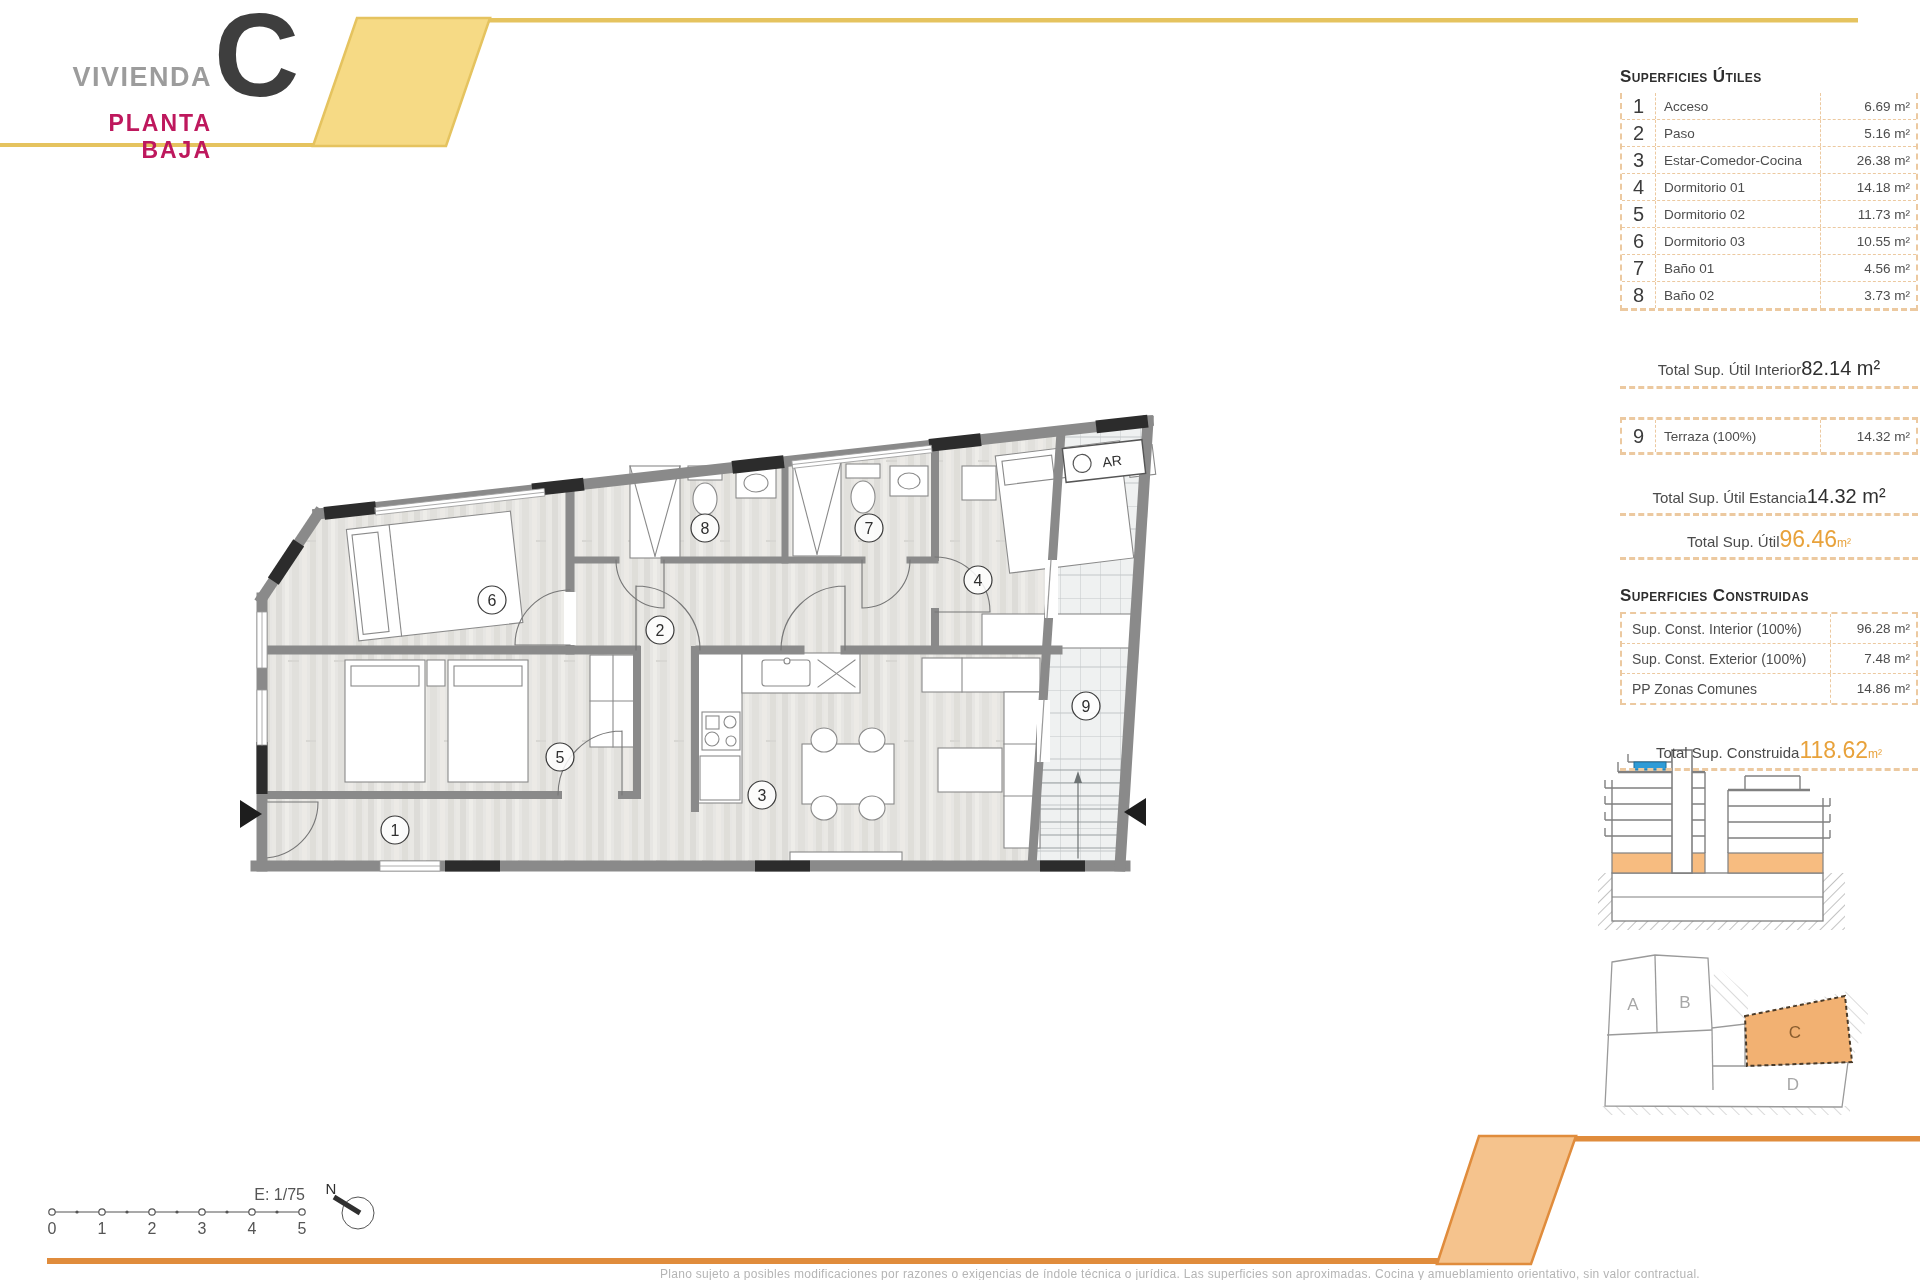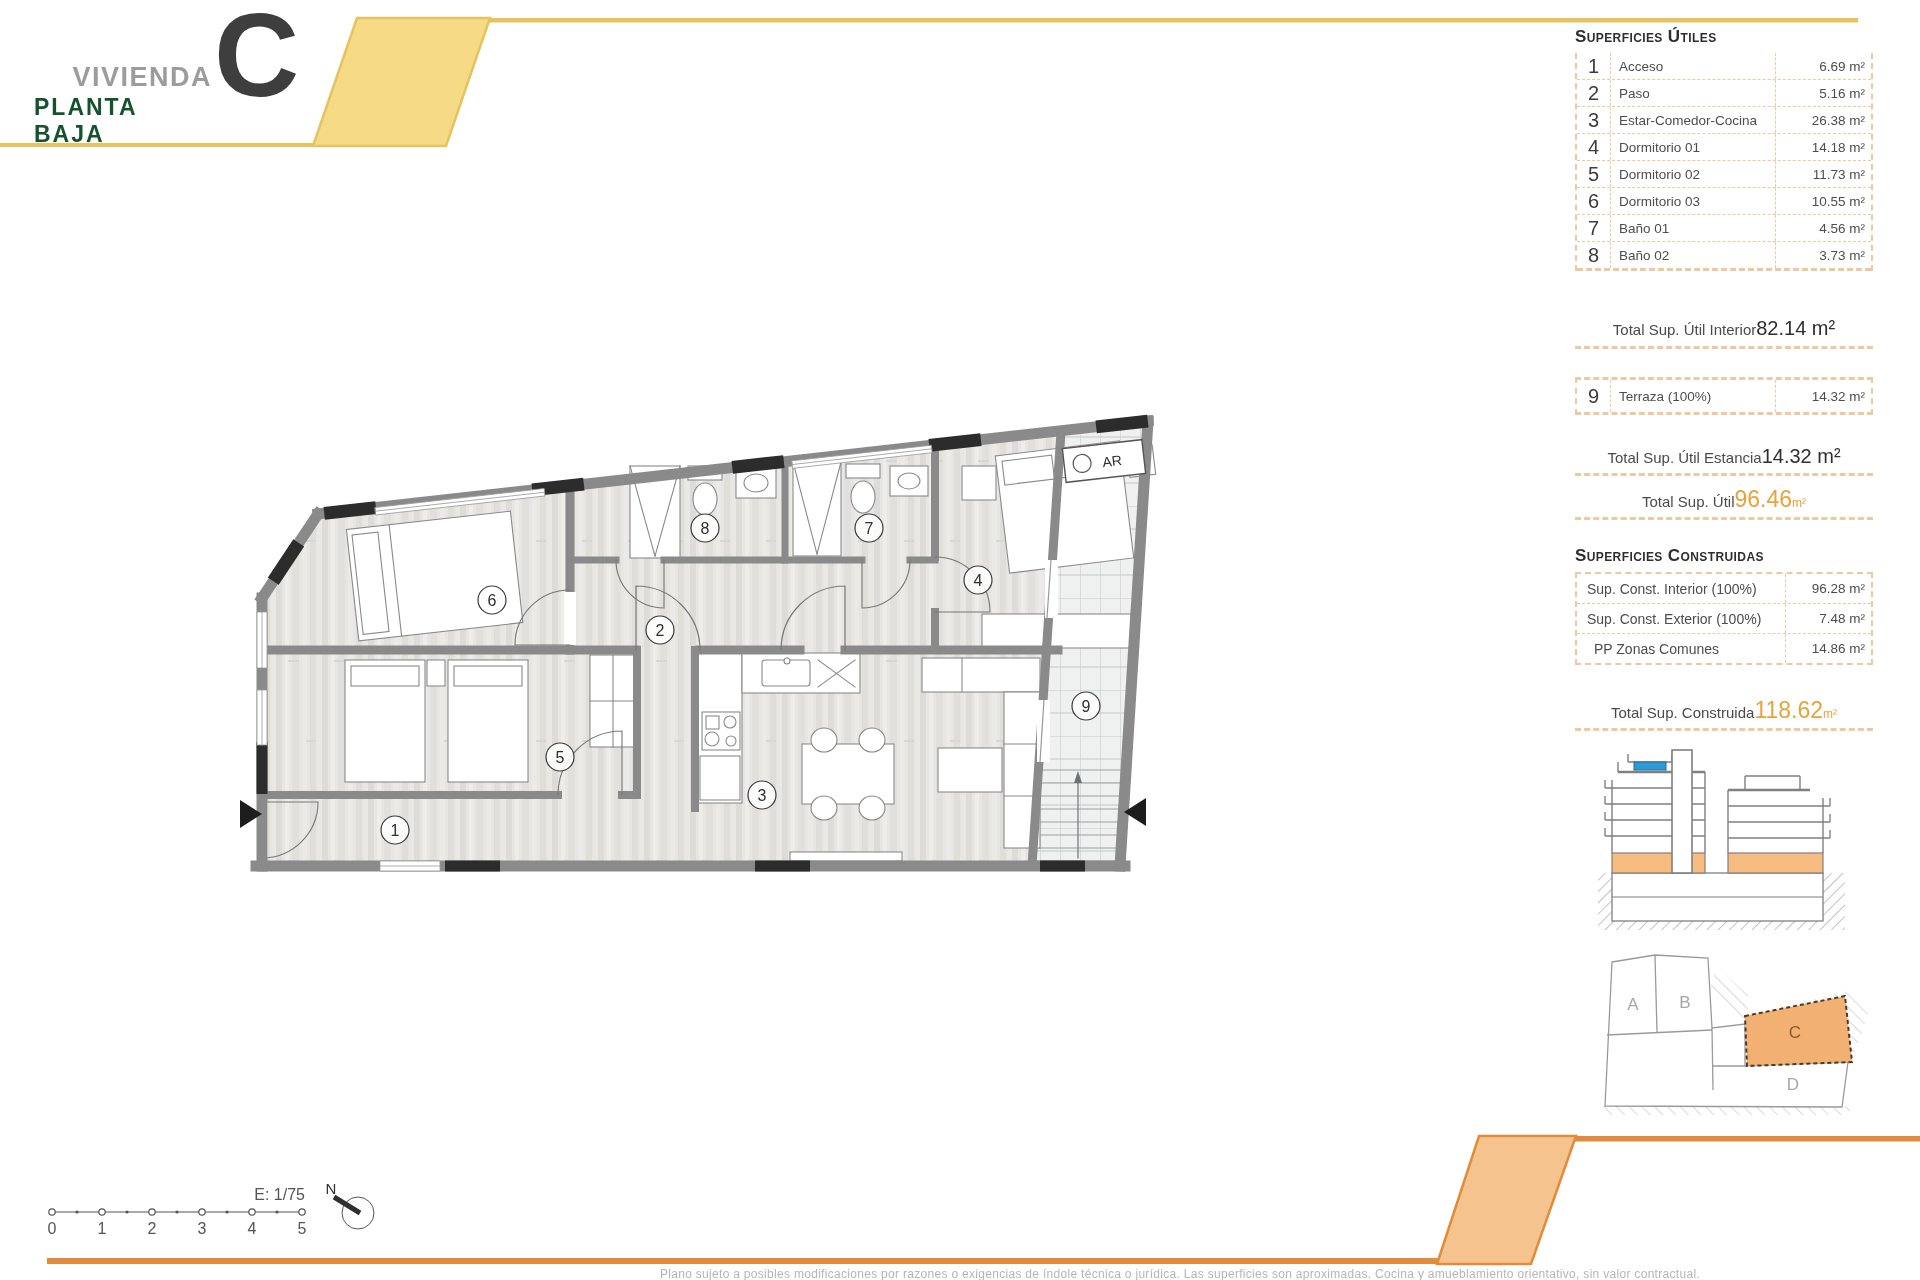--- a/index.html
+++ b/index.html
@@ -9,28 +9,28 @@
     font-family:"Liberation Sans", sans-serif;
     -webkit-font-smoothing:antialiased;
   }
   .abs{position:absolute;}
   
   .brand-title{
     left:40px;top:62px;width:172px;text-align:right;
     font-size:27px;font-weight:bold;letter-spacing:1.5px;color:#9c9c9c;
   }
   .brand-sub{
-    left:34px;top:94px;width:178px;
-    font-size:23px;font-weight:bold;letter-spacing:2px;color:#14532d;
+    left:34px;top:110px;width:178px;text-align:right;
+    font-size:23px;font-weight:bold;letter-spacing:2px;color:#be185d;
   }
   .brand-letter{
     left:214px;top:-4px;font-size:118px;font-weight:bold;color:#3e3e3e;line-height:1;
   }
   
-  .rcol{left:1575px;width:298px;}
+  .rcol{left:1620px;width:298px;margin-top:40px;}
   .sec-title{
     font-size:17px;font-weight:bold;color:#2e2e2e;
     font-variant:small-caps;letter-spacing:.4px;
   }
   .su-table{border-left:2px dashed #ecc9a0;border-right:2px dashed #ecc9a0;}
   .su-hrow,.su-row{display:grid;grid-template-columns:34px 1fr 96px;align-items:center;}
   .su-hrow{height:28px;border-top:3px dashed #ecc9a0;border-bottom:3px dashed #ecc9a0;}
   .su-row{height:26px;border-bottom:1.5px dashed #ecc9a0;}
   .su-row:last-child{border-bottom:3px dashed #ecc9a0;}
   .c-no{font-size:20px;color:#3c3c3c;text-align:center;border-right:1.5px dashed #ecc9a0;height:100%;display:flex;align-items:center;justify-content:center;}
@@ -41,21 +41,21 @@
   .h-val{font-size:13px;font-weight:bold;color:#2e2e2e;font-variant:small-caps;text-align:right;padding-right:6px;letter-spacing:.3px;}
   .tot-row{display:flex;justify-content:center;align-items:baseline;}
   .tot-label{font-size:15px;color:#4a4a4a;}
   .tot-val{font-size:20px;color:#2f2f2f;}
   .tot-val-orange{font-size:23px;color:#e8a23b;}
   .tot-val-orange .unit{font-size:12px;}
   .dash-line{border-bottom:3px dashed #ecc9a0;}
   .box3{border:2px dashed #ecc9a0;}
   .box3 .su-row{grid-template-columns:1fr 86px;height:29px;}
   .box3 .su-row .c-name{padding-left:10px;font-size:14px;}
-  .box3 .su-row:last-child{border-bottom:none;padding-left:7px;}
+  .box3 .su-row:last-child{border-bottom:none;}
   
   .disclaimer{
     left:100px;top:1267px;width:1600px;
     font-size:12px;color:#b5b5b5;letter-spacing:.3px;text-align:right;
   }
   svg text{font-family:"Liberation Sans", sans-serif;}
 </style>
 </head>
 <body>
 

